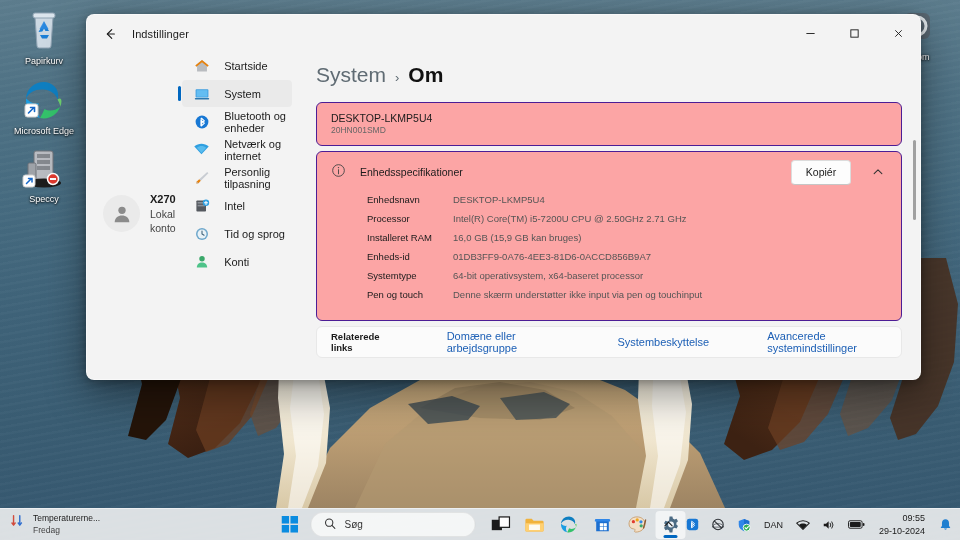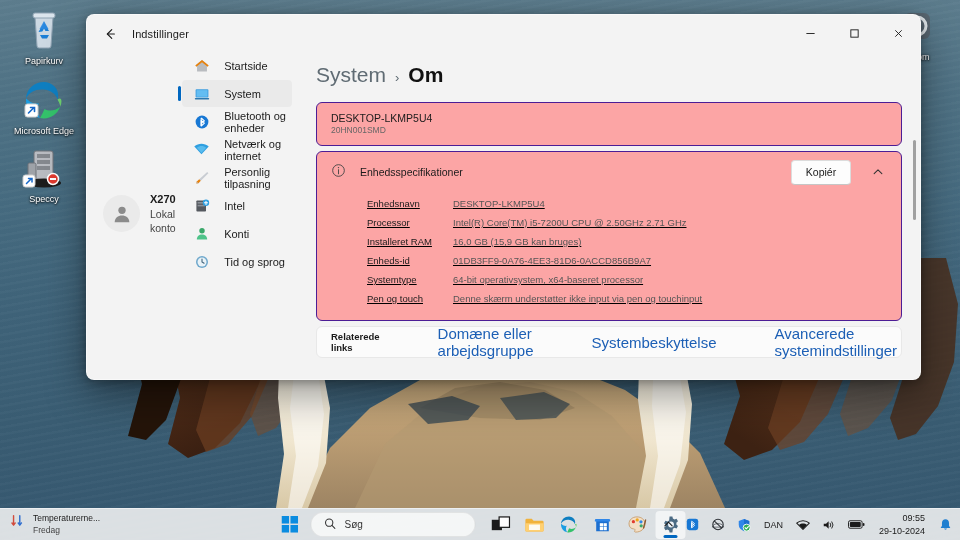--- a/index.html
+++ b/index.html
@@ -126,31 +126,31 @@
   .btn.focused { outline: 2px solid #1b1b1b; outline-offset: 1px; border-color: #fdfdfd; }
 
   .spec-card { margin-bottom: 5px; }
   .spec-head {
     height: 40px; display: flex; align-items: center; padding: 0 10px 0 14px; gap: 14px;
   }
   .spec-head-title { font-size: 10.5px; color: #1b1b1b; flex: 1; }
   .chev-btn { width: 26px; height: 26px; display: flex; align-items: center; justify-content: center; border-radius: 4px; color: #333; }
 
   .spec-body { padding: 2px 14px 12px 14px; }
-  .spec-row { display: flex; align-items: center; height: 19px; text-decoration: underline; }
+  .spec-row { display: flex; align-items: flex-start; height: 19px; }
   .spec-key { width: 122px; flex: 0 0 122px; font-size: 9.5px; color: #1b1b1b; padding-left: 36px; }
   .spec-val { font-size: 9.5px; color: #555; }
 
   .links-card {
     border-top: 1px solid #ececec; background: #fbfbfb;
     border: 1px solid #e8e8e8; border-radius: 6px;
     height: 32px; display: flex; align-items: center; gap: 20px; padding: 0 14px;
   }
   .links-label { font-size: 9.5px; color: #1b1b1b; font-weight: bold; }
-  .link { font-size: 15px; color: #1c5fb5; margin-left: 38px; }
+  .link { font-size: 11px; color: #1c5fb5; margin-left: 38px; }
 
   .scrollbar { position: absolute; right: 4px; top: 88px; width: 3px; height: 270px; }
   .scroll-thumb { width: 3px; height: 80px; background: #a0a0a0; border-radius: 2px; }
 
   
   #taskbar {
     position: absolute; left: 0; right: 0; bottom: 0; height: 32px;
     background: rgba(243,243,243,.88); backdrop-filter: blur(18px);
     display: flex; align-items: center; border-top: 1px solid rgba(255,255,255,.5);
   }
@@ -402,36 +402,36 @@
               <circle cx="15" cy="6" r="4" fill="#2f9fe0"></circle>
               <path d="M15 4 V8 M13 6 H17" stroke="#fff" stroke-width="1.3" stroke-linecap="round"></path>
             </svg>
           </span>
           <span>Intel</span>
         </div>
 
         <div class="nav-item">
           <span class="nav-ico">
             <svg width="16" height="16" viewBox="0 0 20 20">
-              <circle cx="10" cy="6" r="3.4" fill="#3aa86a"></circle>
-              <path d="M3.5 17 C3.5 12.8 6.4 10.5 10 10.5 C13.6 10.5 16.5 12.8 16.5 17 Z" fill="#4ec389"></path>
-            </svg>
-          </span>
-          <span>Konti</span>
-        </div>
-
-        <div class="nav-item">
-          <span class="nav-ico">
-            <svg width="16" height="16" viewBox="0 0 20 20">
               <circle cx="10" cy="10" r="7.5" fill="#6fa8cc"></circle>
               <circle cx="10" cy="10" r="5.6" fill="#e9f2f7"></circle>
               <path d="M10 6.2 V10 L12.6 11.6" stroke="#3c5f77" stroke-width="1.3" fill="none" stroke-linecap="round"></path>
             </svg>
           </span>
           <span>Tid og sprog</span>
+        </div>
+
+        <div class="nav-item">
+          <span class="nav-ico">
+            <svg width="16" height="16" viewBox="0 0 20 20">
+              <circle cx="10" cy="6" r="3.4" fill="#3aa86a"></circle>
+              <path d="M3.5 17 C3.5 12.8 6.4 10.5 10 10.5 C13.6 10.5 16.5 12.8 16.5 17 Z" fill="#4ec389"></path>
+            </svg>
+          </span>
+          <span>Konti</span>
         </div>
       </div>
     </div>
 
     <div class="content">
 
       <div class="breadcrumb">
         <span class="bc-parent">System</span>
         <span class="bc-sep">›</span>
         <span class="bc-current">Om</span>

